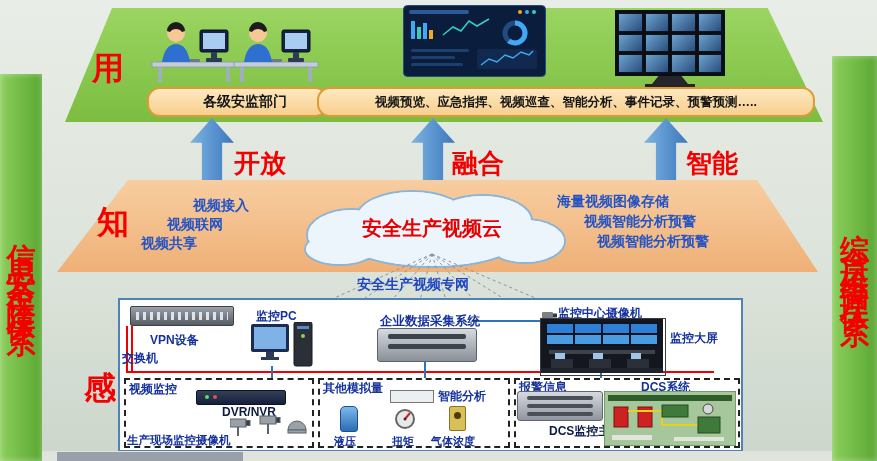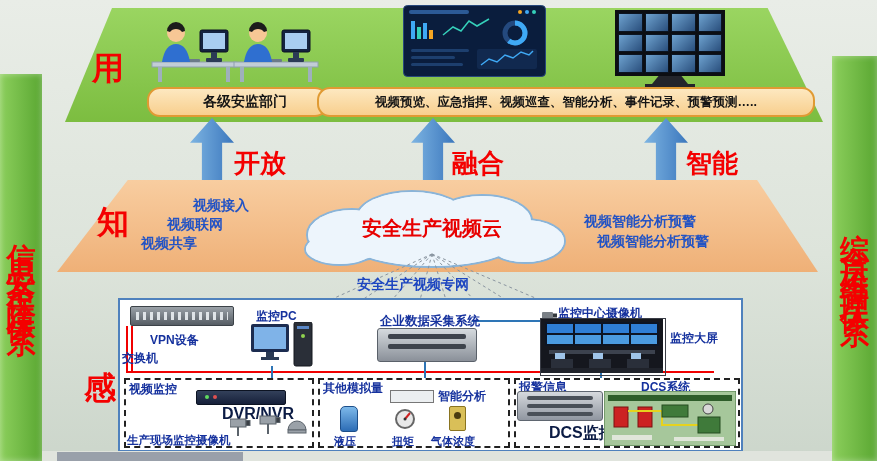--- a/index.html
+++ b/index.html
@@ -33,21 +33,21 @@
   .arrow-label{position:absolute;font-weight:bold;font-size:26px;color:#f40000;white-space:nowrap;}
   
   .know-item{position:absolute;font-weight:bold;font-size:14px;color:#2353c4;white-space:nowrap;}
   .cloud-title{position:absolute;left:330px;top:215px;width:204px;text-align:center;
     font-weight:bold;font-size:20px;color:#e80000;}
   .net-label{position:absolute;left:357px;top:276px;font-weight:bold;font-size:14px;color:#1d46c0;}
   
   .bottom-box{left:118px;top:298px;width:625px;height:154px;background:#ffffff;border:2px solid #4f81bd;box-sizing:border-box;}
   .dashed-group{position:absolute;border:2px dashed #222;box-sizing:border-box;background:transparent;}
   .lbl-blue{position:absolute;font-weight:bold;font-size:12px;color:#16329e;white-space:nowrap;}
-  .lbl-dark{position:absolute;font-weight:bold;font-size:16px;color:#0b1b44;white-space:nowrap;}
+  .lbl-dark{position:absolute;font-weight:bold;font-size:12px;color:#0b1b44;white-space:nowrap;}
   .redline{position:absolute;background:#f00000;}
   .blueline{position:absolute;background:#2e75b6;}
   
   .switch-img{position:absolute;left:130px;top:306px;width:102px;height:18px;border-radius:2px;
     background:linear-gradient(#9aa1a8,#565d64);border:1px solid #3c4248;}
   .switch-ports{position:absolute;left:5px;top:5px;right:5px;bottom:5px;
     background:repeating-linear-gradient(90deg,#dfe4e8 0 3px,transparent 3px 7px);}
   .pc-img{position:absolute;left:250px;top:322px;width:64px;height:48px;}
   .collector-img{position:absolute;left:377px;top:328px;width:98px;height:32px;border-radius:3px;
     background:linear-gradient(#d5dade,#8a9099);border:1px solid #5a616a;}
@@ -192,20 +192,21 @@
         <ellipse cx="150" cy="60" rx="81" ry="23"></ellipse>
           <ellipse cx="58" cy="66" rx="34" ry="15"></ellipse>
       </g>
     </svg>
   </div>
   <div class="cloud-title">安全生产视频云</div>
 
   <div class="know-item" style="left:193px;top:197px;">视频接入</div>
   <div class="know-item" style="left:167px;top:216px;">视频联网</div>
   <div class="know-item" style="left:141px;top:235px;">视频共享</div>
+  <div class="know-item" style="left:557px;top:193px;">海量视频图像存储</div>
   <div class="know-item" style="left:584px;top:213px;">视频智能分析预警</div>
   <div class="know-item" style="left:597px;top:233px;">视频智能分析预警</div>
 
   <div class="abs" style="left:300px;top:252px;">
     <svg width="270" height="50" viewBox="0 0 270 50">
       <g stroke="#8a95a0" stroke-width="1" stroke-dasharray="3,3">
         <line x1="132" y1="2" x2="30" y2="48"></line>
           <line x1="132" y1="2" x2="62" y2="48"></line>
         <line x1="132" y1="2" x2="92" y2="48"></line>
           <line x1="132" y1="2" x2="120" y2="48"></line>

